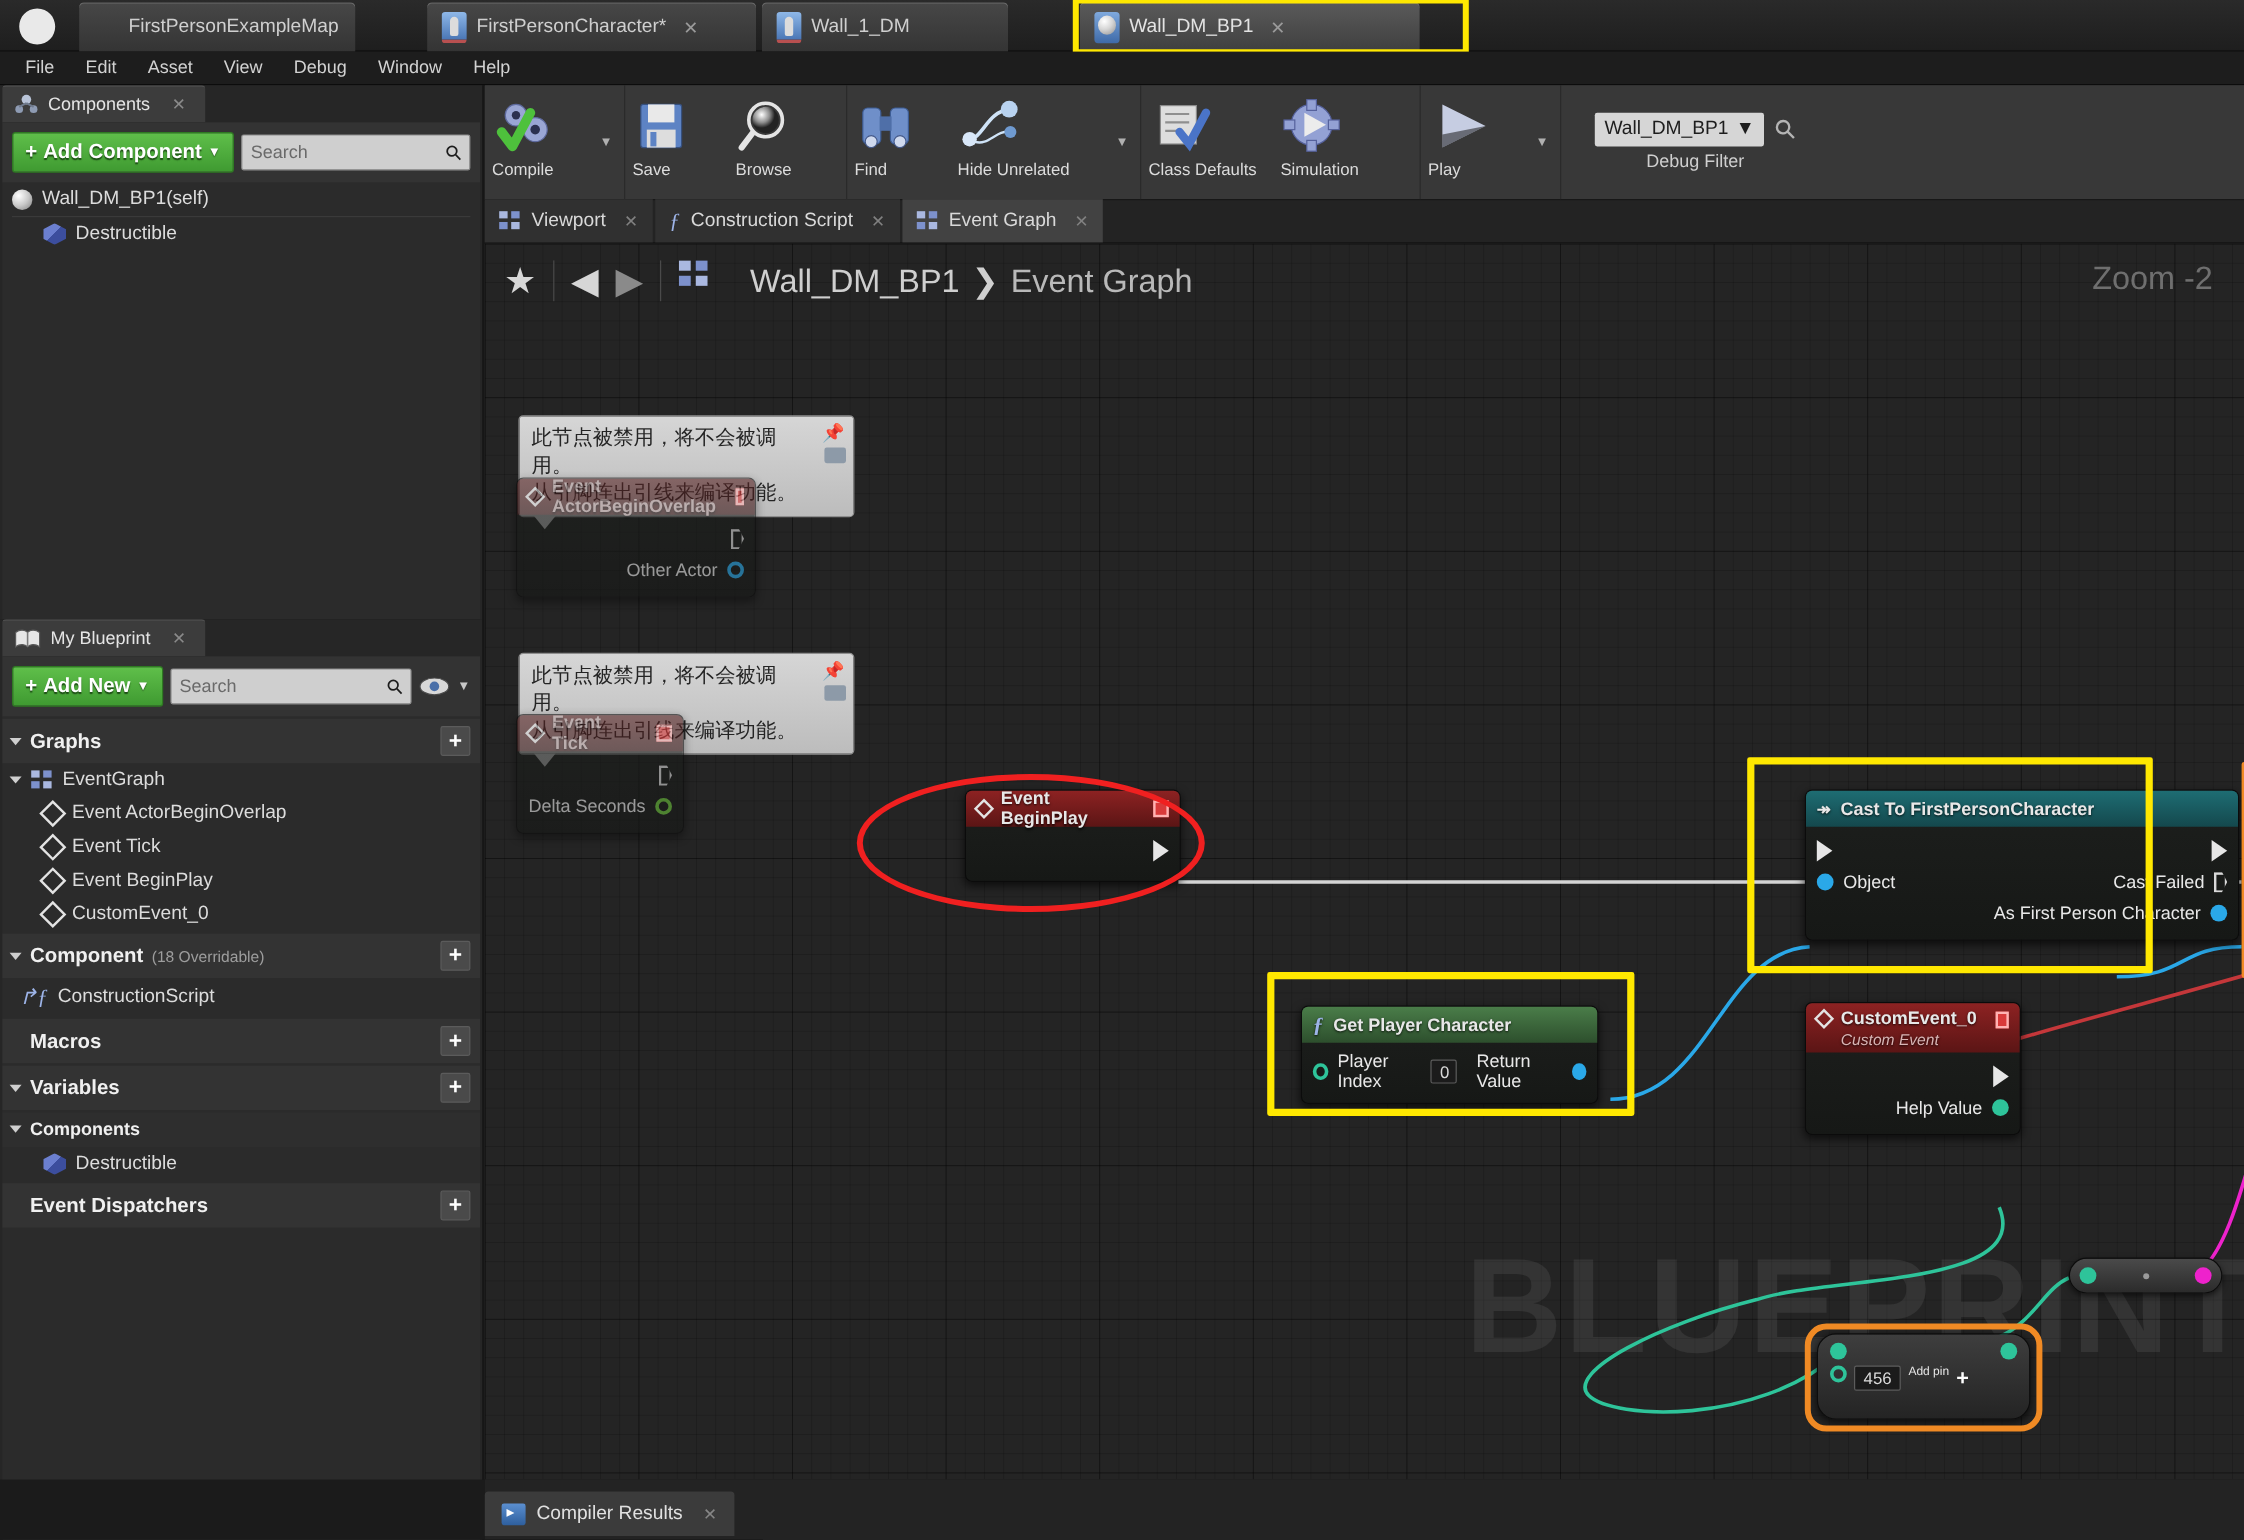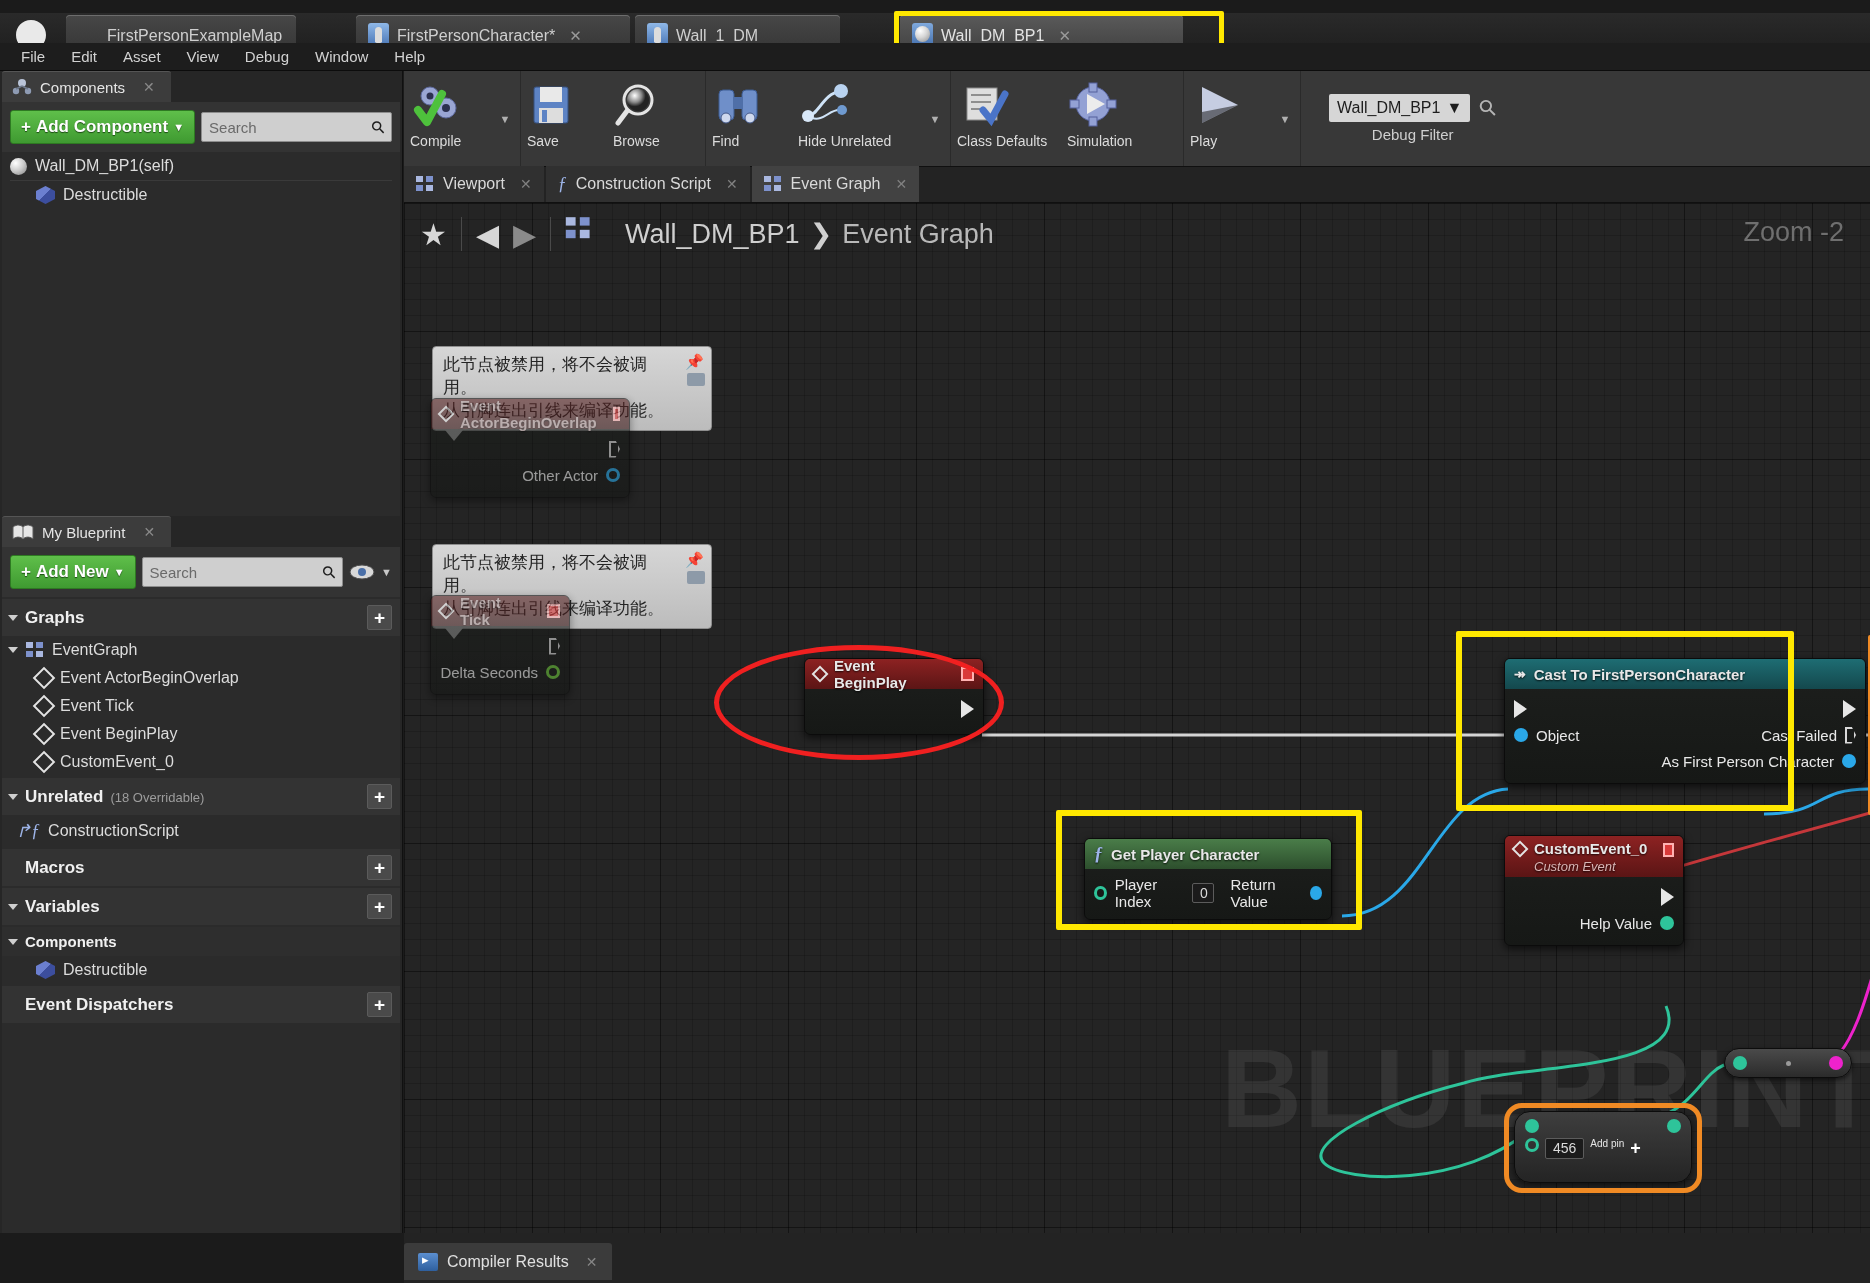--- a/index.html
+++ b/index.html
@@ -6,21 +6,21 @@
   html,body {
     width:1870px; height:1283px; overflow:hidden;
     background:#1b1b1b;
     font-family:"Liberation Sans", sans-serif;
     color:#d8d8d8;
   }
   #root { position:relative; width:1870px; height:1283px; }
 
   
   .titlebar{
-    position:absolute; left:0; top:13px; width:1870px; height:43px;
+    position:absolute; left:0; top:0; width:1870px; height:43px;
     background:linear-gradient(#2a2a2a,#1e1e1e);
     border-bottom:1px solid #0e0e0e;
   }
   .ue-logo{
     position:absolute; left:8px; top:2px; width:46px; height:40px;
     display:flex; align-items:center; justify-content:center;
     font-size:27px; color:#e8e8e8; font-weight:bold;
     text-shadow:0 1px 2px #000;
   }
   .tab{
@@ -500,21 +500,21 @@
         <span>Event BeginPlay</span>
       </div>
       <div class="tree-row indent">
         <span class="diamond"></span>
         <span>CustomEvent_0</span>
       </div>
 
       <div class="section-head">
         <div class="lbl">
           <span class="tri"></span>
-          <span>Unrelated</span>
+          <span>Component</span>
           <span class="sub">(18 Overridable)</span>
         </div>
         <div class="plus-btn">+</div>
       </div>
       <div class="tree-row" style="padding-left:14px;">
         <span class="fx-icon">↱ƒ</span>
         <span>ConstructionScript</span>
       </div>
 
       <div class="section-head">

